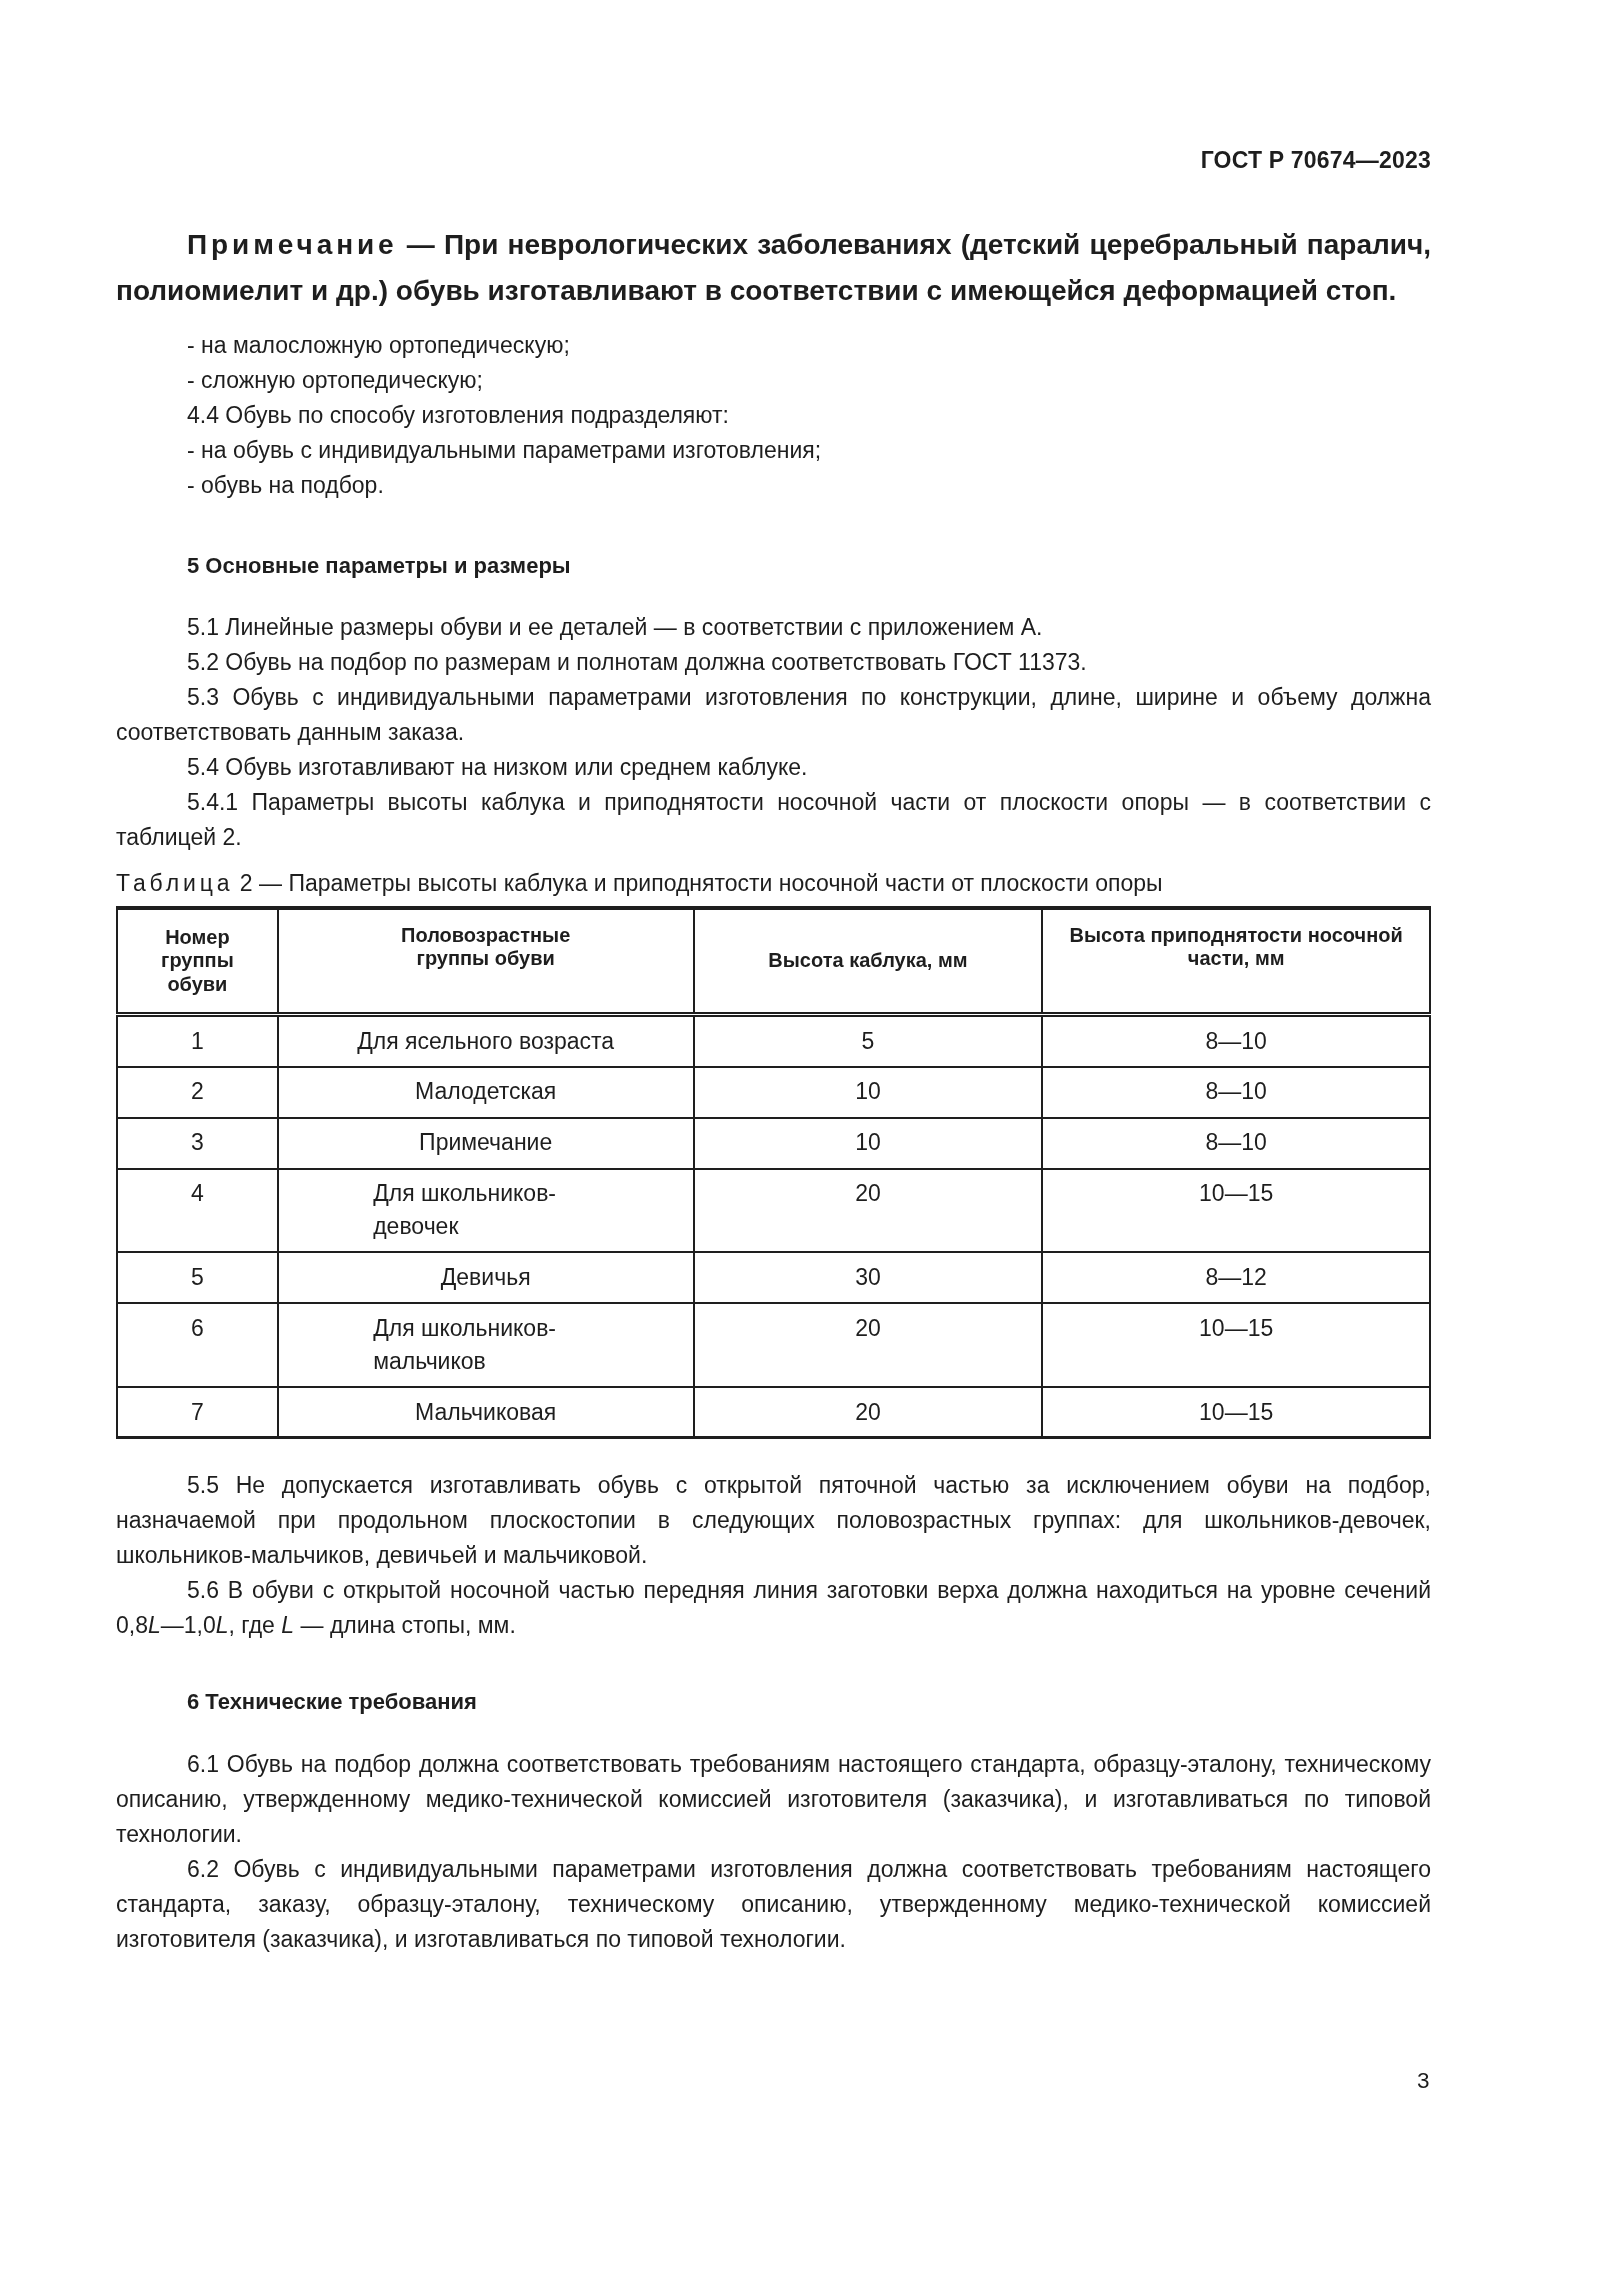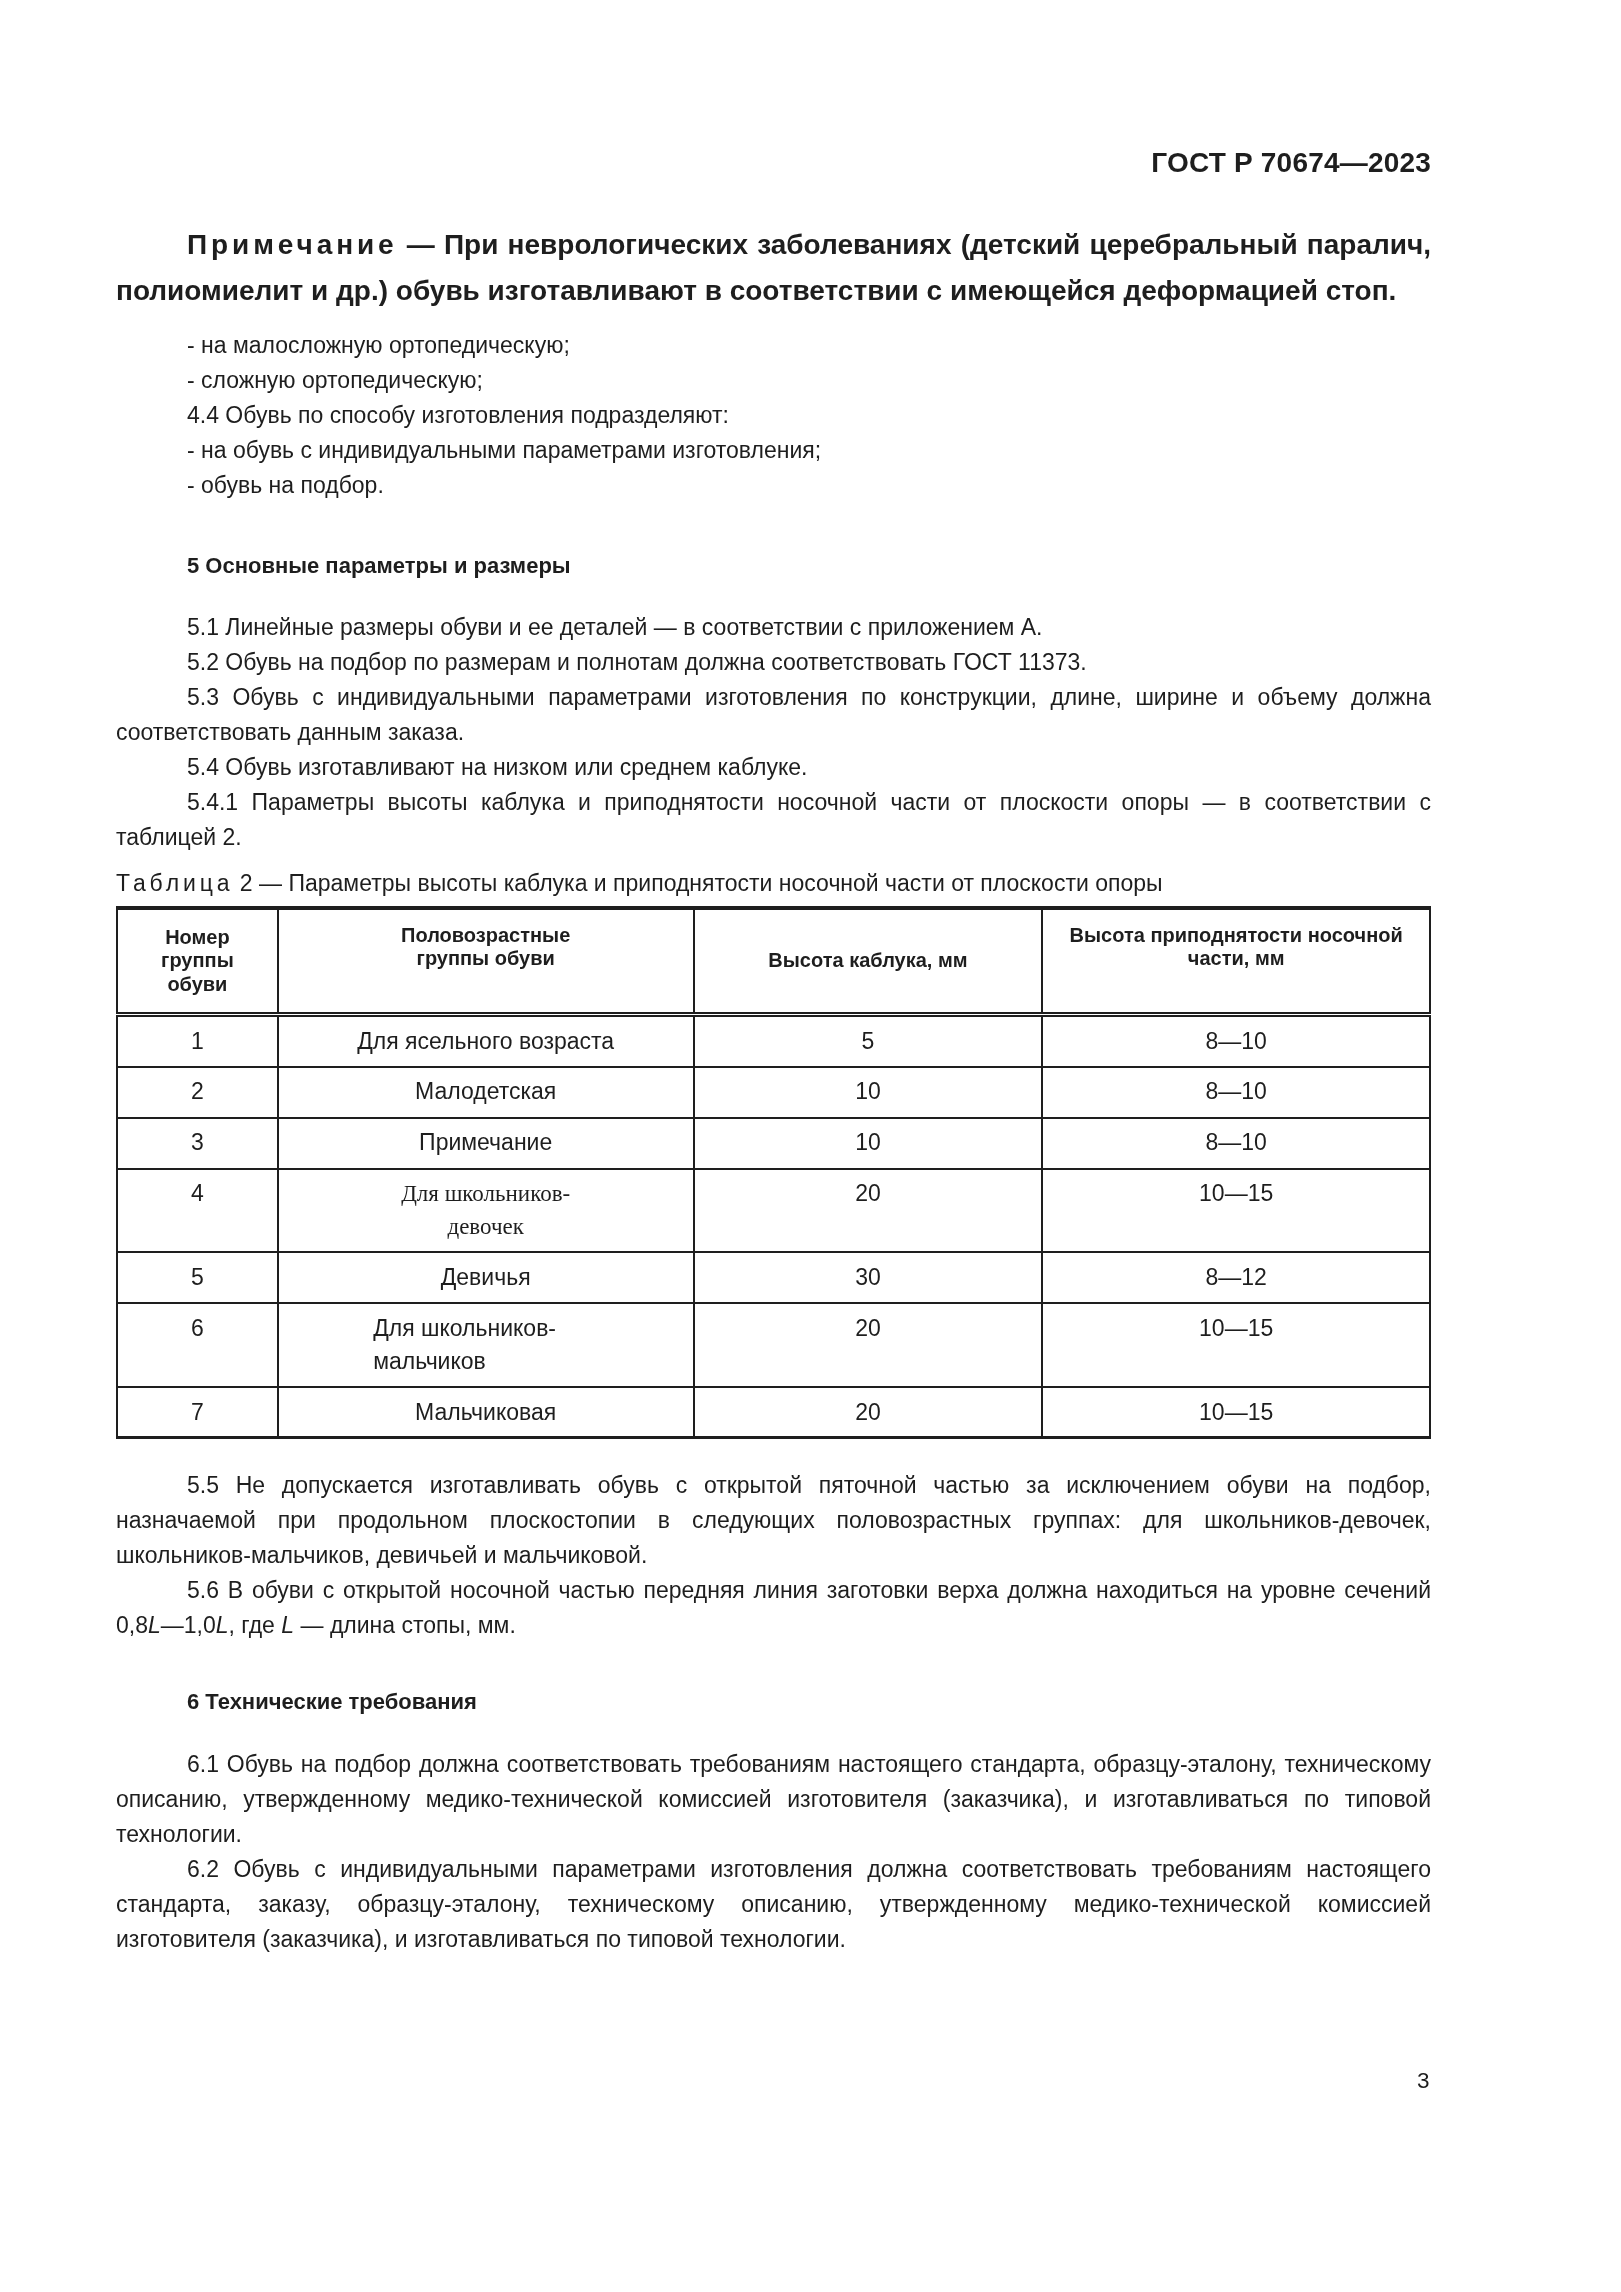--- a/index.html
+++ b/index.html
@@ -9,21 +9,21 @@
       position: relative;
       overflow: hidden;
       font-family: "Liberation Sans", "DejaVu Sans", sans-serif;
       color: #1e1e1e;
     }
     .page-header {
       position: absolute;
       right: 190px;
       top: 147px;
       font-weight: bold;
-      font-size: 28px;
+      font-size: 23px;
       letter-spacing: 0.2px;
     }
     .content {
       position: absolute;
       left: 116px;
       top: 222px;
       width: 1315px;
       font-size: 23px;
       line-height: 35px;
     }
@@ -149,21 +149,21 @@
           <td><span>8—10</span></td>
         </tr>
         <tr>
           <td><span>3</span></td>
           <td><span>Примечание</span></td>
           <td><span>10</span></td>
           <td><span>8—10</span></td>
         </tr>
         <tr class="tall">
           <td><span>4</span></td>
-          <td><span style="display: inline-block; width: 225px; text-align: center; font-family: Liberation Serif, serif;">Для школьников-девочек</span></td>
+          <td><span style="display: inline-block; width: 225px; text-align: left;">Для школьников-девочек</span></td>
           <td><span>20</span></td>
           <td><span>10—15</span></td>
         </tr>
         <tr>
           <td><span>5</span></td>
           <td><span>Девичья</span></td>
           <td><span>30</span></td>
           <td><span>8—12</span></td>
         </tr>
         <tr class="tall">

